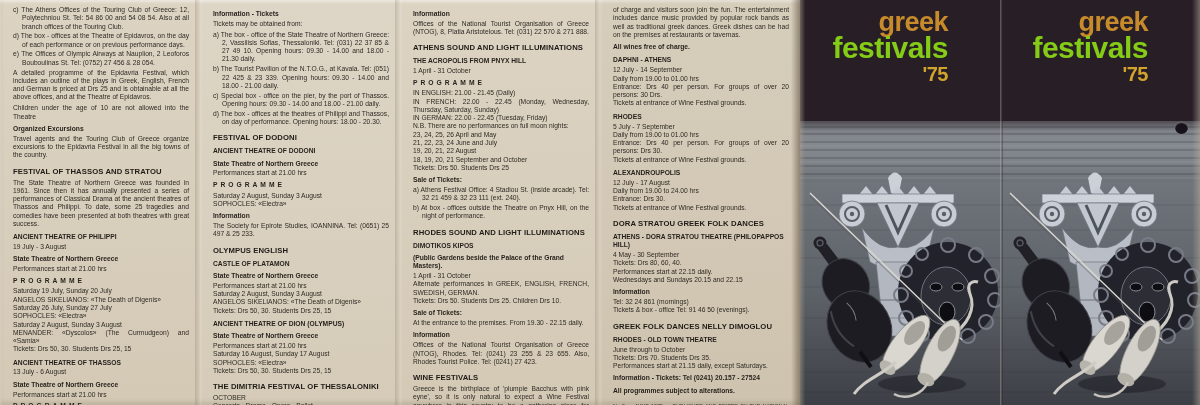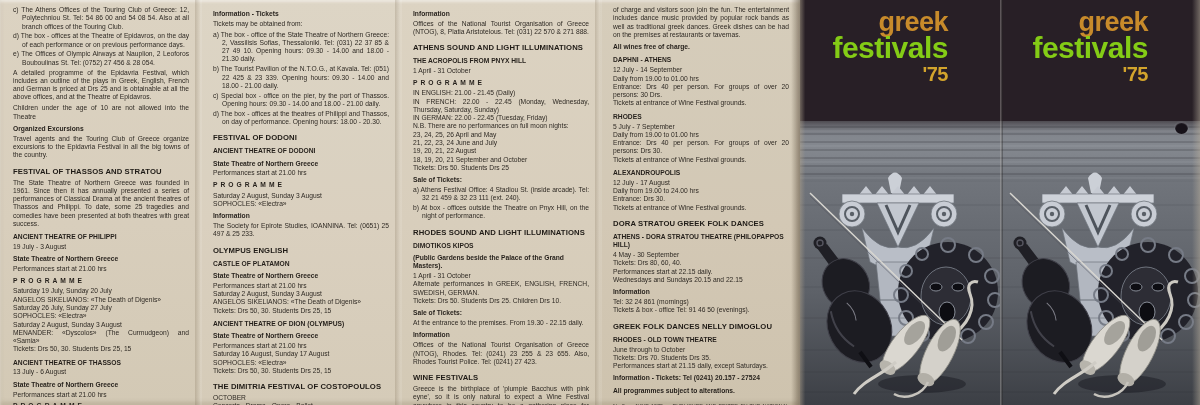--- a/index.html
+++ b/index.html
@@ -227,21 +227,21 @@
         <div class="blk p">Performances start at 21.00 hrs
 Saturday 2 August, Sunday 3 August
 ANGELOS SIKELIANOS: «The Death of Digenis»
 Tickets: Drs 50, 30. Students Drs 25, 15</div>
         <div class="blk h3">ANCIENT THEATRE OF DION (OLYMPUS)</div>
         <div class="blk h2">State Theatre of Northern Greece</div>
         <div class="blk p">Performances start at 21.00 hrs
 Saturday 16 August, Sunday 17 August
 SOPHOCLES: «Electra»
 Tickets: Drs 50, 30. Students Drs 25, 15</div>
-        <div class="blk h1">THE DIMITRIA FESTIVAL OF COSTOPOULOS</div>
+        <div class="blk h1">THE DIMITRIA FESTIVAL OF THESSALONIKI</div>
         <div class="blk p">OCTOBER
 Concerts - Drama - Opera - Ballet</div>
       </div>
     <div class="col">
         <div class="blk h2">Information</div>
         <div class="blk p">Offices of the National Tourist Organisation of Greece (NTOG), 8, Platia Aristotelous. Tel: (031) 22 570 &amp; 271 888.</div>
         <div class="blk h1">ATHENS SOUND AND LIGHT ILLUMINATIONS</div>
         <div class="blk h3">THE ACROPOLIS FROM PNYX HILL</div>
         <div class="blk p">1 April - 31 October</div>
         <div class="blk prog">PROGRAMME</div>

